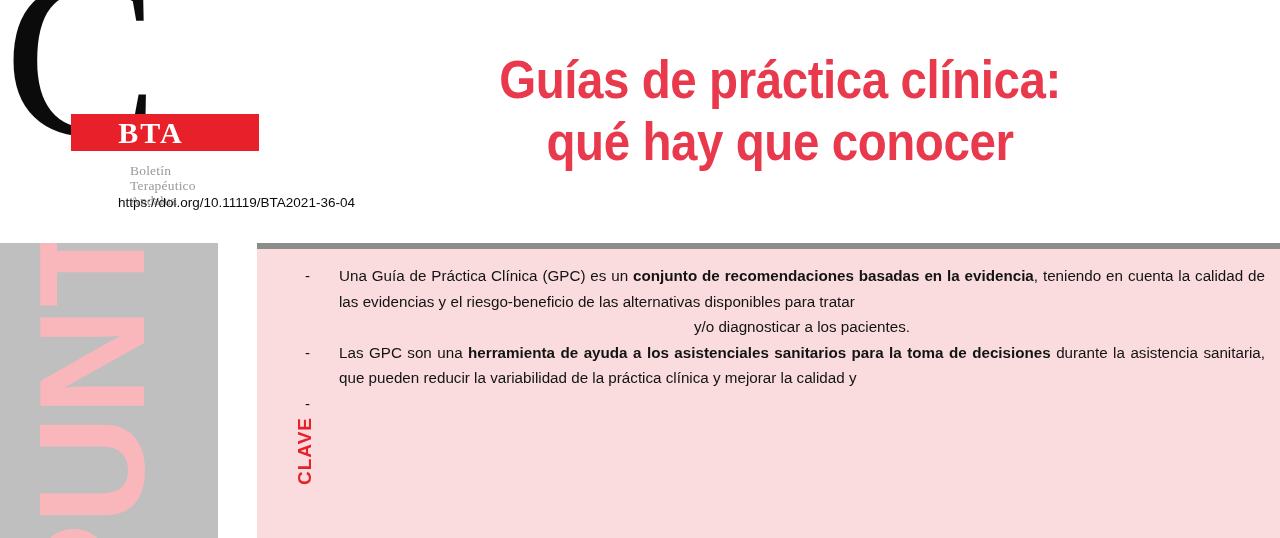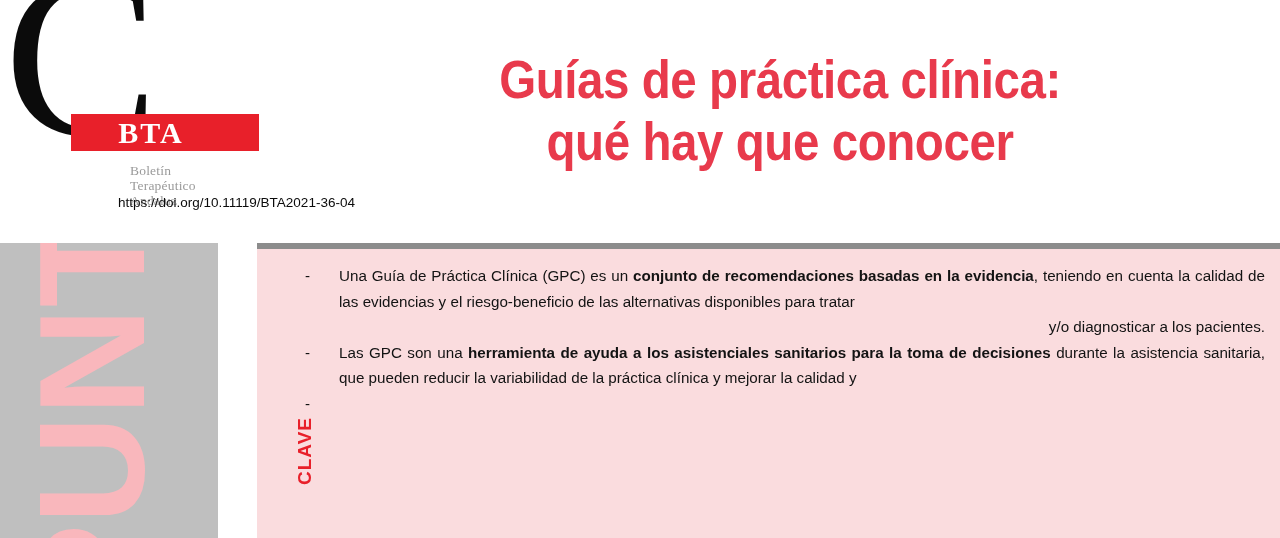--- a/index.html
+++ b/index.html
@@ -184,21 +184,21 @@
     color: #131313;
     font-size: 15.2px;
     line-height: 25.5px;
   }
   .bullet-text {
     flex: 1 1 auto;
     text-align: justify;
     text-justify: inter-word;
   }
   .bullet-text b { font-weight: 700; }
-  .bullet-text .lastline { display: block; text-align: right; }
+  .bullet-text .lastline { display: block; text-align: center; }
 </style>
 </head>
 <body>
 
 <div id="header">
 
   <div id="logo-block">
     <div class="logo-c">
       <span>C</span>
     </div>

